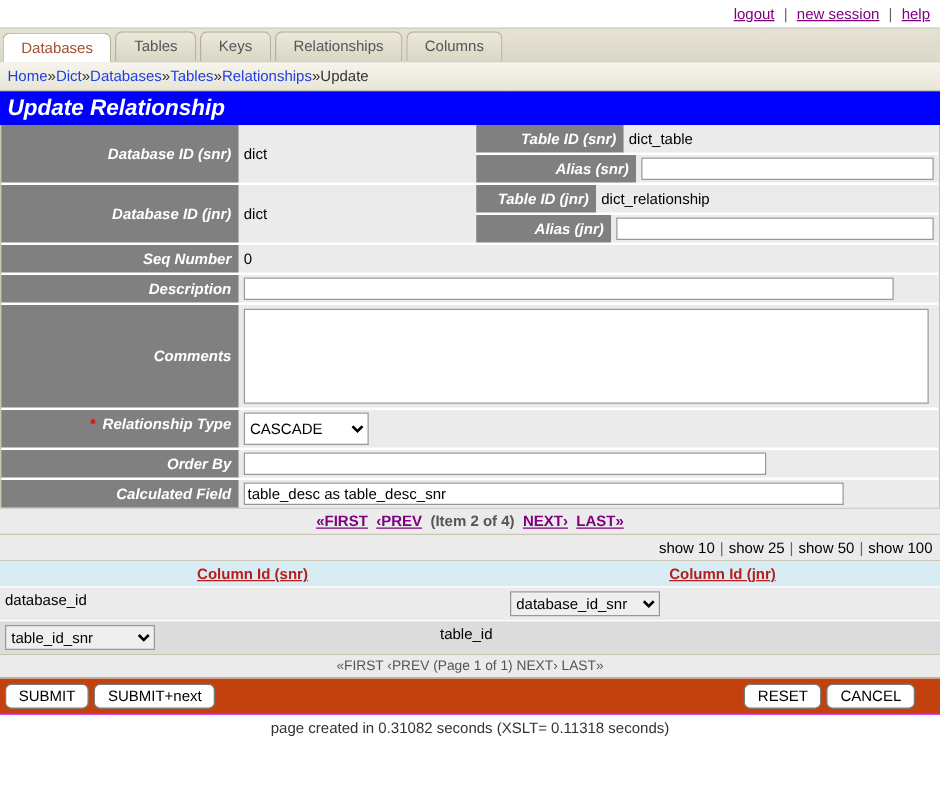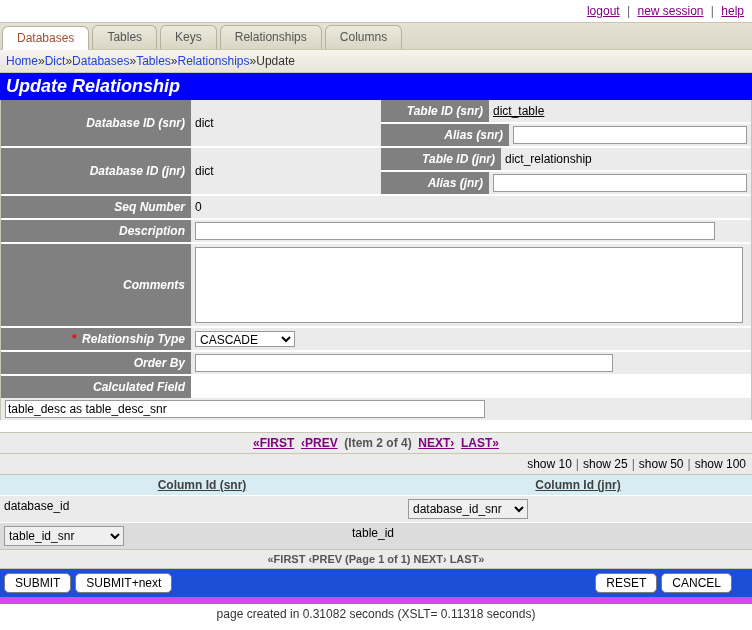--- a/index.html
+++ b/index.html
@@ -21,41 +21,41 @@
   .title-bar { background: #0000ff; color: #fff; font-weight: bold; font-style: italic; font-size: 18px; padding: 3px 6px; }
   
   .form-area { border-left: 1px solid #c8c5b5; border-right: 1px solid #c8c5b5; }
   .form-row { display: flex; margin-bottom: 2px; }
   .label { background: #808080; color: #fff; font-style: italic; font-weight: bold; text-align: right; padding: 4px 6px; font-size: 12px; white-space: nowrap; }
   .label .req { color: #ff0000; font-style: normal; margin-right: 2px; }
   .value { background: #ebebeb; padding: 2px 4px; display: flex; align-items: center; font-size: 12px; }
   .value input[type=text], .value textarea, .value select { font-family: inherit; font-size: 12px; border: 1px solid #999; background: #fff; }
   .value input[type=text] { height: 18px; padding: 0 2px; }
   .value textarea { resize: none; }
-  .value select { height: 16px; }
+  .value select { height: 26px; }
   
   .pager { background: #ebebeb; text-align: center; padding: 3px; font-size: 12px; border-top: 1px solid #c8c5b5; }
   .pager a { color: #800080; font-weight: bold; text-decoration: underline; }
   .pager .item { color: #555; font-weight: bold; }
   
   .showbar { background: #ebebeb; text-align: right; padding: 3px 6px; font-size: 12px; border-top: 1px solid #c8c5b5; border-bottom: 1px solid #c8c5b5; }
   .showbar .sep { color: #666; margin: 0 4px; }
   
   .grid-head-row { display: flex; background: #d8ecf3; }
   .grid-head { flex: 1; text-align: center; padding: 3px; font-weight: bold; font-size: 12px; }
-  .grid-head a { color: #404040; text-decoration: underline; text-align: center; }
+  .grid-head a { color: #b91c1c; text-decoration: underline; text-align: center; }
   .grid-row { display: flex; border-top: 1px solid #fff; }
   .grid-row.stripe0 { background: #ebebeb; }
   .grid-row.stripe1 { background: #dcdcdc; }
   .grid-cell { flex: 1; padding: 3px 4px; font-size: 12px; }
   .grid-cell select { font-size: 12px; height: 20px; border: 1px solid #999; }
   
-  .pager2 { background: #ebebeb; text-align: center; padding: 3px; font-size: 11px; font-weight: bold; color: #555; border-top: 1px solid #c8c5b5; }
-  
-  .btnbar { background: #1d4ed8; padding: 4px; display: flex; align-items: center; border-top: 1px solid #c8c5b5; border-bottom: 7px solid #d946ef; }
+  .pager2 { background: #ebebeb; text-align: center; padding: 3px; font-size: 11px; font-weight: normal; color: #555; border-top: 1px solid #c8c5b5; }
+  
+  .btnbar { background: #c2410c; padding: 4px; display: flex; align-items: center; border-top: 1px solid #c8c5b5; border-bottom: 1px solid #d946ef; }
   .btnbar .spacer { flex: 1; }
   .btn { background: #fff; border: 1px solid #7a7a7a; border-radius: 5px; padding: 2px 10px; font-size: 12px; cursor: pointer; margin-right: 4px; }
   
   .footer { text-align: center; padding: 3px; font-size: 12px; color: #333; }
 </style>
 </head>
 <body>
 
 <div class="top-links">
   <a href="#">logout</a>
@@ -79,38 +79,38 @@
 
 <div class="title-bar">Update Relationship</div>
 
 <div class="form-area">
 
   <div class="form-row">
     <div class="label" style="width:190px;display:flex;align-items:center;justify-content:flex-end;">Database ID (snr)</div>
     <div class="value" style="width:190px;">dict</div>
     <div style="width:370px;">
       <div class="form-row" style="margin-bottom:2px;">
-        <div class="label" style="width:108px;">Table ID (snr)</div>
-        <div class="value" style="flex:1;text-decoration:underline;">dict_table</div>
+        <div class="label" style="width:118px;">Table ID (snr)</div>
+        <div class="value" style="flex:1;">dict_table</div>
       </div>
       <div class="form-row" style="margin:0;">
         <div class="label" style="width:128px;">Alias (snr)</div>
         <div class="value" style="flex:1;">
           <input type="text" style="width: 100%;" value="">
         </div>
       </div>
     </div>
   </div>
 
   <div class="form-row">
     <div class="label" style="width:190px;display:flex;align-items:center;justify-content:flex-end;">Database ID (jnr)</div>
     <div class="value" style="width:190px;">dict</div>
     <div style="width:370px;">
       <div class="form-row" style="margin-bottom:2px;">
-        <div class="label" style="width:120px;">Table ID (jnr)</div>
+        <div class="label" style="width:96px;">Table ID (jnr)</div>
         <div class="value" style="flex:1;">dict_relationship</div>
       </div>
       <div class="form-row" style="margin:0;align-items:center;">
         <div class="label" style="width:108px;">Alias (jnr)</div>
         <div class="value" style="flex:1;">
           <input type="text" style="width: 100%;" value="">
         </div>
       </div>
     </div>
   </div>
@@ -144,21 +144,21 @@
   </div>
 
   <div class="form-row">
     <div class="label" style="width:190px;">Order By</div>
     <div class="value" style="flex:1;">
       <input type="text" style="width: 418px;" value="">
     </div>
   </div>
 
 
-  <div class="form-row" style="margin-bottom:12px;flex-direction:column;">
+  <div class="form-row" style="margin-bottom:0;">
     <div class="label" style="width:190px;">Calculated Field</div>
     <div class="value" style="flex:1;">
       <input type="text" style="width: 480px;" value="table_desc as table_desc_snr">
     </div>
   </div>
 
 </div>
 
 <div class="pager">
   <a href="#">«FIRST</a>&nbsp;

